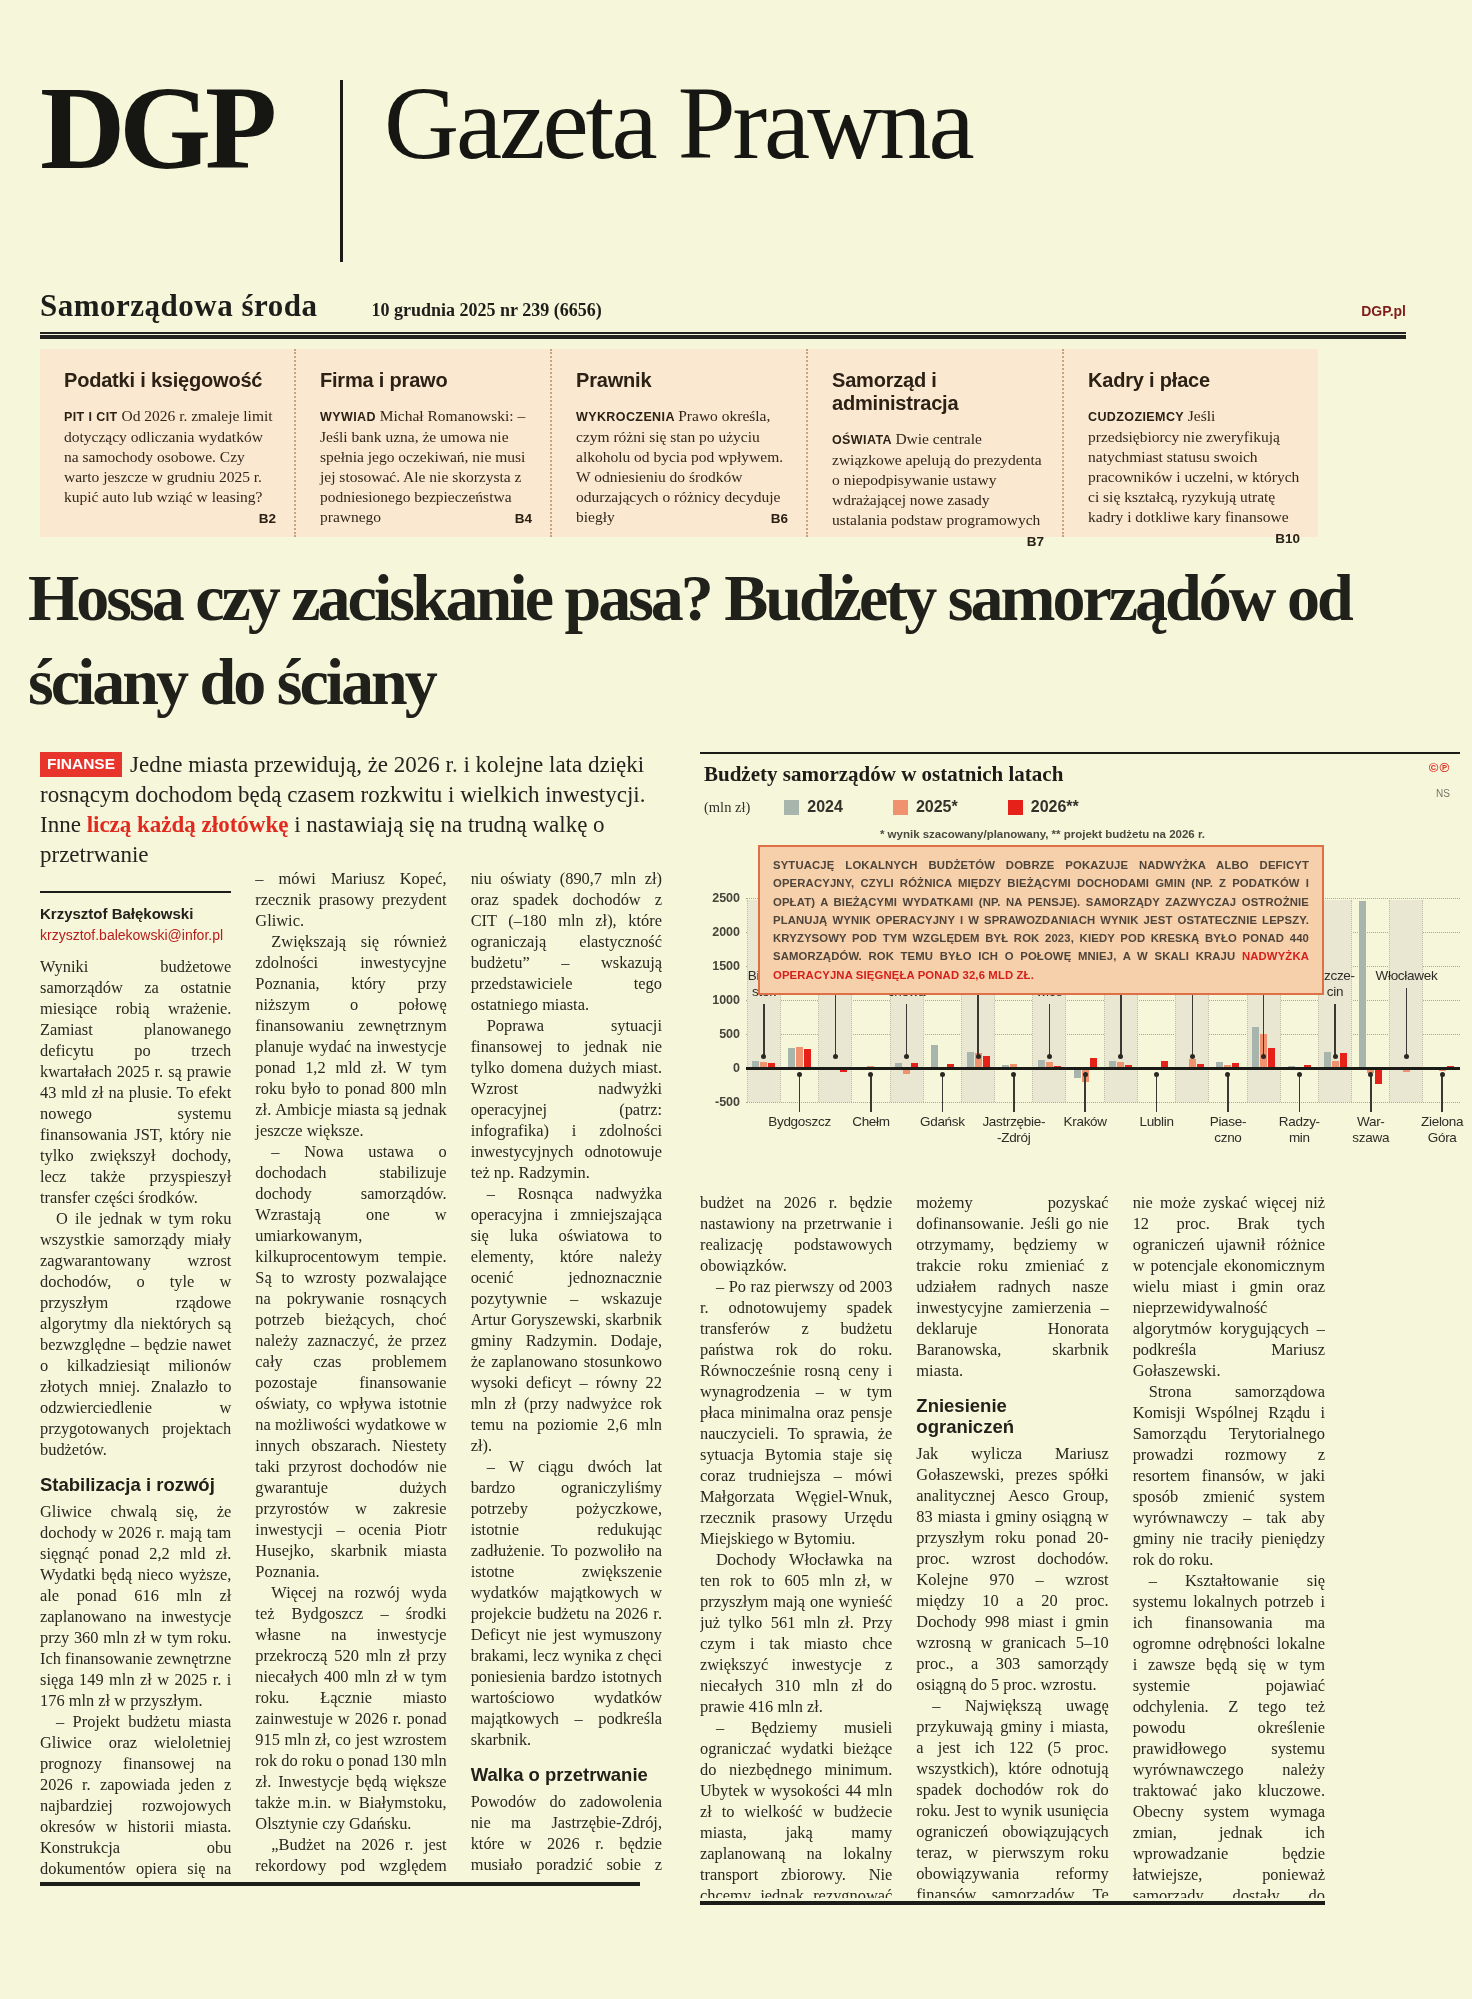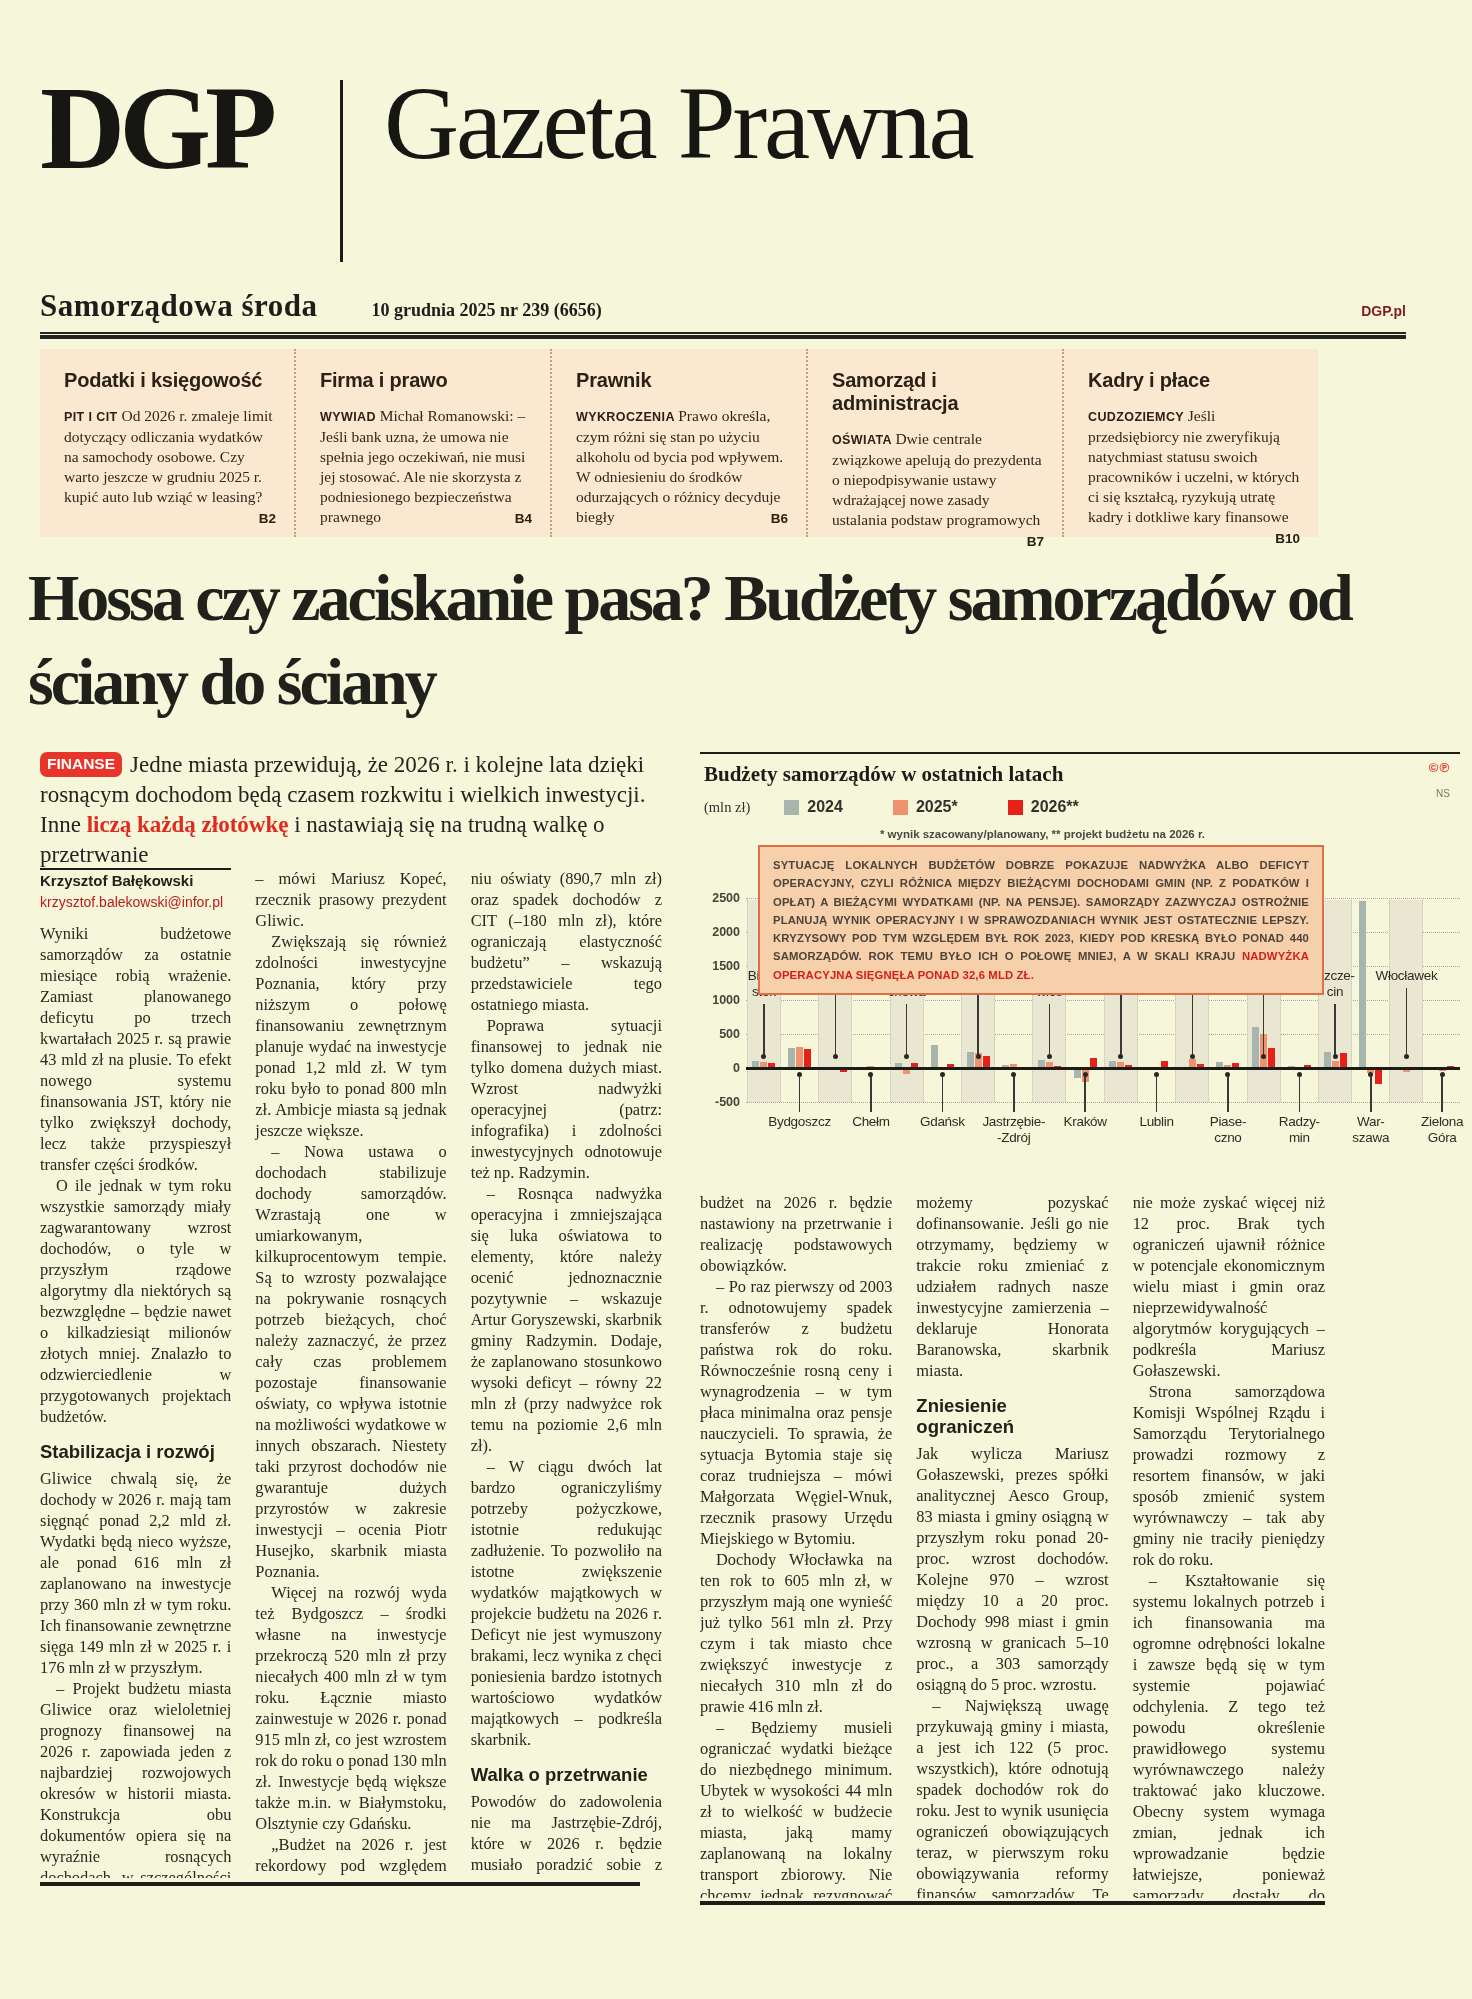--- a/index.html
+++ b/index.html
@@ -41,31 +41,31 @@
   
   #headline {
     position:absolute; left:28px; top:556px; width:1330px;
     font-family:"Liberation Serif",serif; font-weight:700; font-size:66px;
     line-height:84px; letter-spacing:-3px; color:#21211c;
   }
   
   #lede { position:absolute; left:40px; top:750px; width:636px; font-size:23px; line-height:30px; color:#25231e; }
   #lede .tag {
     display:inline-block; background:#e8352b; color:#fff; font-family:"Liberation Sans",sans-serif;
-    font-weight:700; font-size:15.5px; line-height:22px; padding:1px 7px 2px; margin-right:8px; vertical-align:3px;border-radius:7px;
+    font-weight:700; font-size:15.5px; line-height:22px; padding:1px 7px 2px; margin-right:8px; vertical-align:3px;
   }
   #lede .hl { color:#e02a1f; font-weight:700; }
   
   .colregion { position:absolute; display:flex; overflow:hidden; }
   #left-cols  { left:40px;  top:868px;  width:622px; height:1010px; gap:24px; }
   #bottom-cols{ left:700px; top:1192px; width:625px; height:706px;  gap:24px; }
   .col { flex:1 1 0; font-size:16.4px; line-height:21px; text-align:justify; color:#29271f; }
   .col p.ind { text-indent:16px; }
   .col h4 { font-family:"Liberation Sans",sans-serif; font-weight:700; font-size:18.5px; color:#23201a; margin:14px 0 6px; text-align:left;}
-  #byline { border-top:2.5px solid #1c1c18; padding-top:0; margin-bottom:10px; }
+  #byline { border-top:2.5px solid #1c1c18; padding-top:10px; margin-bottom:10px;margin-top:23px; }
   #byline .who { font-family:"Liberation Sans",sans-serif; font-weight:700; font-size:15px; color:#23211c; }
   #byline .mail { font-family:"Liberation Sans",sans-serif; font-size:14px; color:#b91c1c; margin-top:1px; }
   #rule-left  { position:absolute; left:40px;  top:1882px; width:600px; height:4px; background:#1c1c18; }
   #rule-right { position:absolute; left:700px; top:1901px; width:625px; height:4px; background:#1c1c18; }
   
   #chart { position:absolute; left:700px; top:752px; width:760px; height:400px; }
   #chart-toprule { position:absolute; left:0; top:0; width:760px; height:2px; background:#1b1b18; }
   #chart-title { position:absolute; left:4px; top:10px; font-family:"Liberation Serif",serif; font-weight:700; font-size:21px; color:#1d1c18; }
   #chart-credit { position:absolute; right:10px; top:8px; text-align:right; }
   #chart-credit .cp { color:#e02a1f; font-size:13px; letter-spacing:1px; font-family:"Liberation Sans",sans-serif; font-weight:700;}

